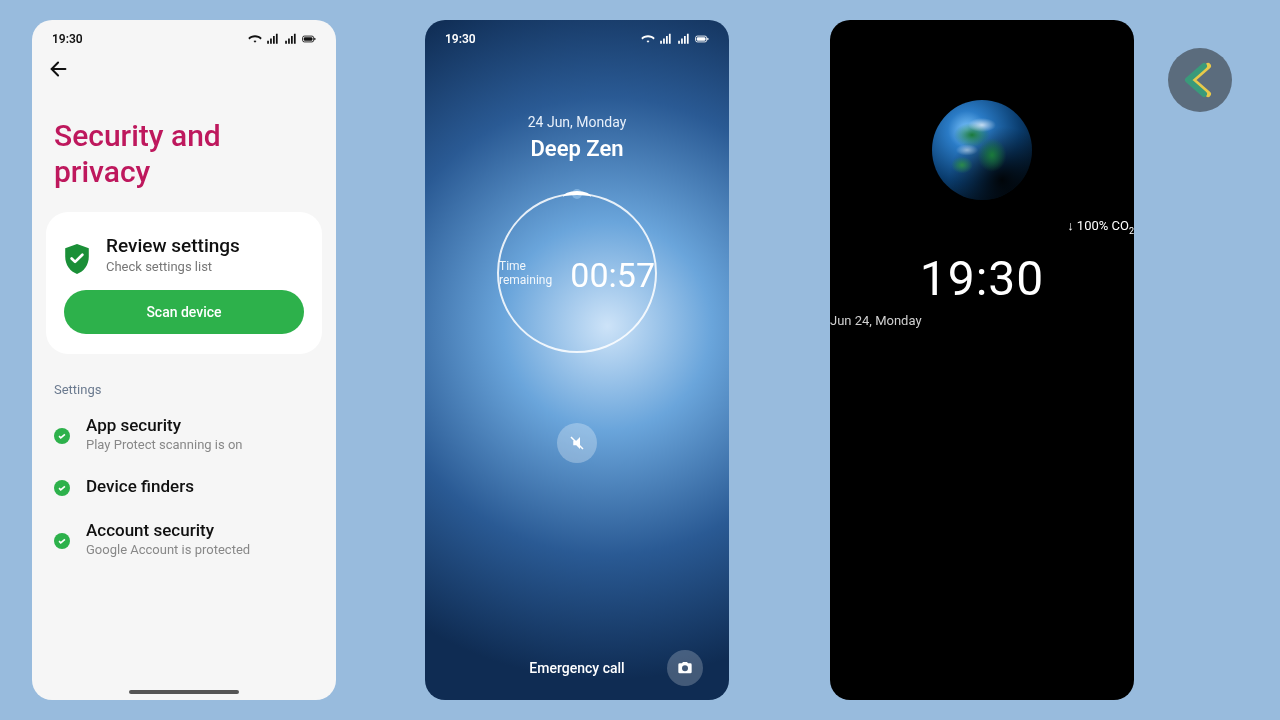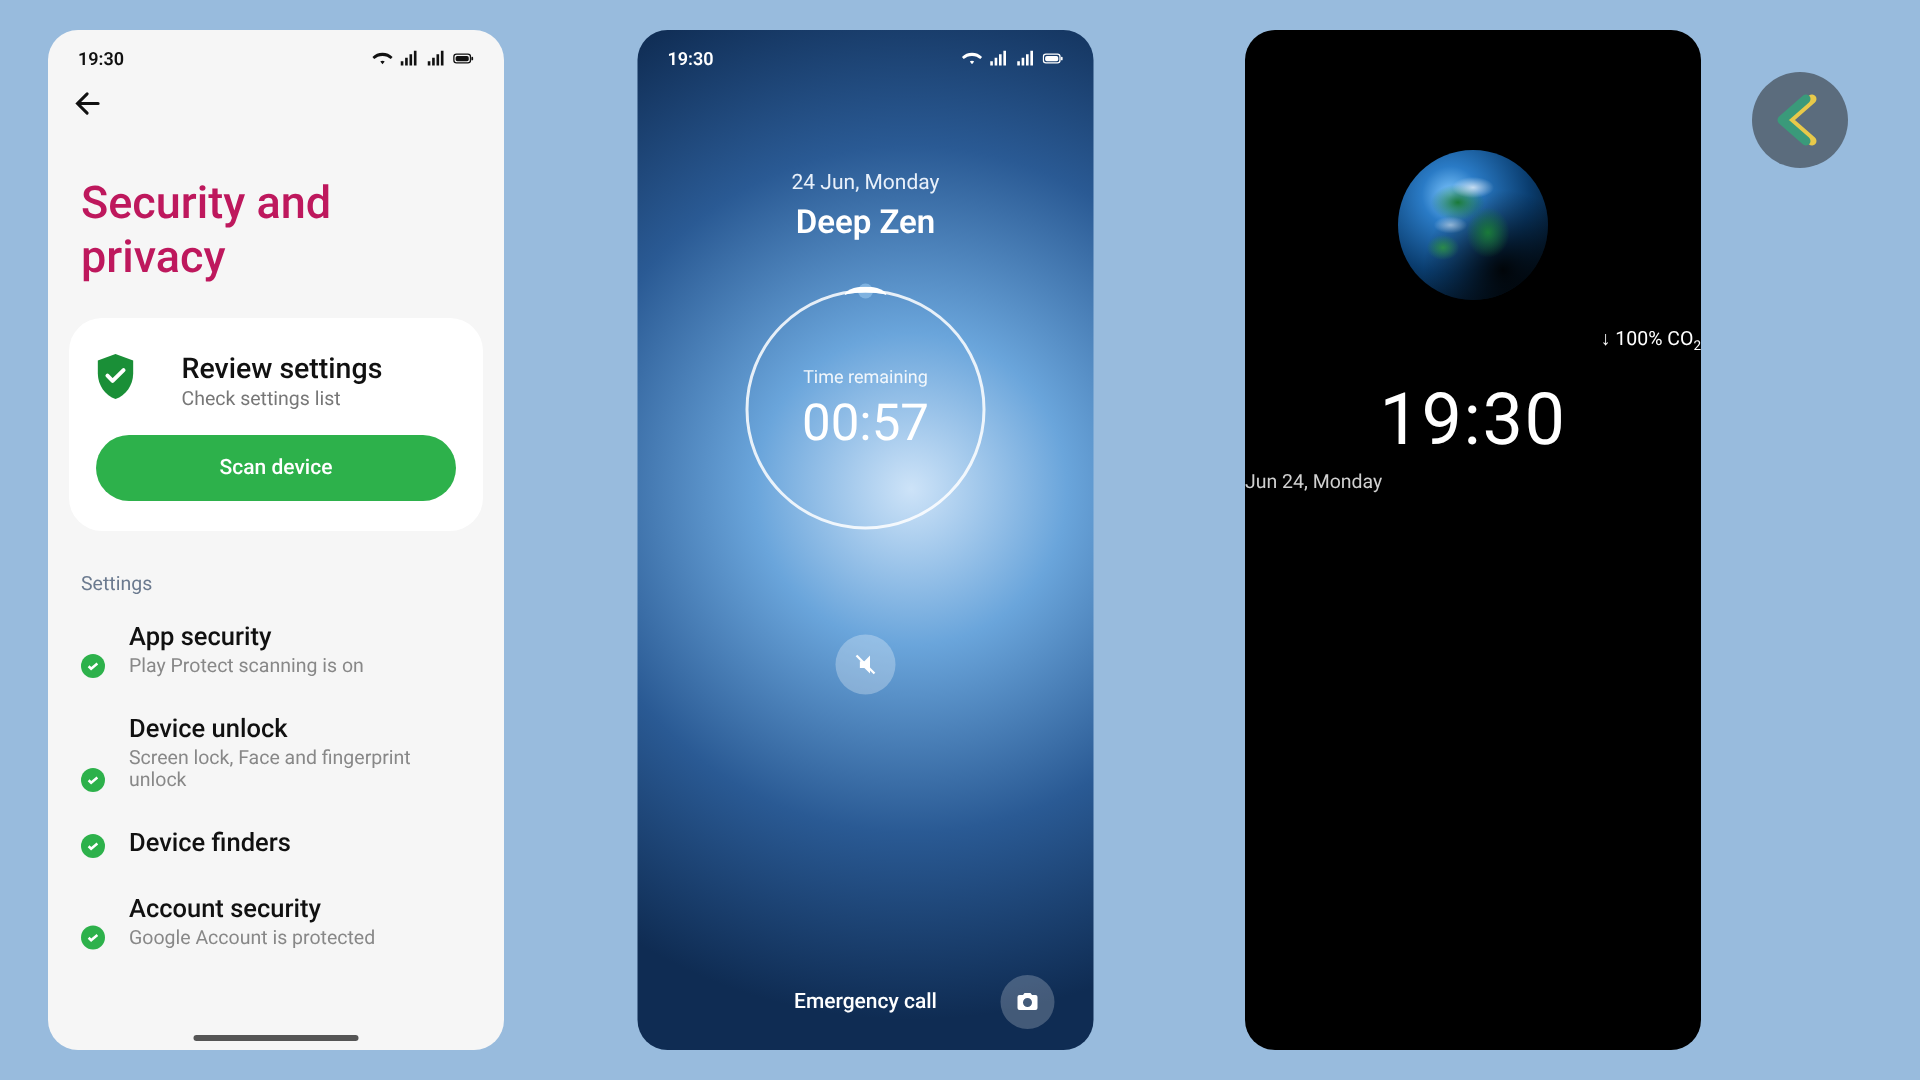--- a/index.html
+++ b/index.html
@@ -10,37 +10,37 @@
   .phone3{left:830px;background:#000}
   .statusbar{display:flex;justify-content:space-between;align-items:center;padding:12px 20px 4px;font-size:12px;font-weight:600}
   .phone1 .statusbar{color:#111}
   .phone2 .statusbar{color:#fff}
   .status-icons{display:flex;gap:4px;align-items:center}
   .status-icons svg{width:14px;height:14px}
   .back{padding:8px 16px;cursor:pointer}
   .back svg{width:22px;height:22px}
   .title{font-size:30px;font-weight:500;color:#be185d;padding:26px 22px 22px;line-height:1.2}
   .card{background:#fff;margin:0 14px;border-radius:22px;padding:22px 18px 20px}
-  .review{display:flex;gap:31px;align-items:flex-start;margin-bottom:16px}
+  .review{display:flex;gap:16px;align-items:flex-end;margin-bottom:16px}
   .shield-green{width:26px;height:30px;flex-shrink:0;margin-top:2px}
   .review-txt .t{font-size:19px;font-weight:500;color:#111}
   .review-txt .s{font-size:13px;color:#777;margin-top:2px}
   .scanbtn{width:100%;background:#2db14b;color:#fff;border:none;border-radius:30px;padding:14px;font-size:14px;font-weight:500;cursor:pointer}
   .section-label{font-size:13px;color:#6b7a8f;padding:28px 22px 6px}
-  .item{display:flex;gap:16px;align-items:flex-end;padding:12px 22px;cursor:pointer}
+  .item{display:flex;gap:16px;align-items:center;padding:12px 22px;cursor:pointer}
   .check{width:16px;height:16px;background:#2db14b;border-radius:50%;flex-shrink:0;margin-top:4px;display:flex;align-items:center;justify-content:center}
   .check svg{width:10px;height:10px}
   .item-txt .it{font-size:17px;color:#111;font-weight:500}
   .item-txt .is{font-size:13px;color:#888;margin-top:2px}
   .homebar{position:absolute;bottom:6px;left:50%;transform:translateX(-50%);width:110px;height:4px;background:#555;border-radius:3px}
 
   .zen-date{text-align:center;color:#e8f0fa;font-size:14px;margin-top:64px}
   .zen-title{text-align:center;color:#fff;font-size:22px;font-weight:600;margin-top:6px}
   .dot{width:10px;height:10px;background:#7fb2e0;border-radius:50%;margin:28px auto 0}
-  .ring{width:160px;height:160px;border:2px solid rgba(255,255,255,0.85);border-radius:50%;margin:-6px auto 0;display:flex;flex-direction:column;align-items:center;justify-content:center;color:#fff;position:relative}
+  .ring{width:160px;height:160px;border:2px solid rgba(255,255,255,0.85);border-radius:50%;margin:-6px auto 0;display:flex;align-items:center;justify-content:space-between;color:#fff;position:relative}
   .ring::before{content:"";position:absolute;top:-4px;left:50%;transform:translateX(-50%);width:28px;height:8px;border-top:4px solid #fff;border-radius:50%}
   .ring .lbl{font-size:12px;opacity:0.9}
   .ring .tm{font-size:34px;font-weight:400;margin-top:4px}
   .mute-btn{width:40px;height:40px;background:rgba(255,255,255,0.28);border-radius:50%;margin:70px auto 0;display:flex;align-items:center;justify-content:center;cursor:pointer}
   .mute-btn svg{width:18px;height:18px}
   .zen-bottom{position:absolute;bottom:24px;left:0;right:0;display:flex;align-items:center;justify-content:center;padding:0 26px}
   .emergency{color:#fff;font-size:14px;font-weight:500;margin:0 auto;cursor:pointer}
   .cam-btn{width:36px;height:36px;background:rgba(255,255,255,0.22);border-radius:50%;display:flex;align-items:center;justify-content:center;position:absolute;right:26px;cursor:pointer}
   .cam-btn svg{width:16px;height:16px}
 
@@ -116,31 +116,20 @@
         <div class="is">Play Protect scanning is on</div>
       </div>
   </div>
   <div class="item">
     <div class="check">
         <svg viewBox="0 0 12 12" stroke="#fff" stroke-width="2" fill="none">
           <path d="M2.5 6.2l2 2L9.5 4"></path>
         </svg>
       </div>
     <div class="item-txt">
-        <div class="it">Device unlock</div>
-        <div class="is">Screen lock, Face and fingerprint unlock</div>
-      </div>
-  </div>
-  <div class="item">
-    <div class="check">
-        <svg viewBox="0 0 12 12" stroke="#fff" stroke-width="2" fill="none">
-          <path d="M2.5 6.2l2 2L9.5 4"></path>
-        </svg>
-      </div>
-    <div class="item-txt">
         <div class="it">Device finders</div>
       </div>
   </div>
   <div class="item">
     <div class="check">
         <svg viewBox="0 0 12 12" stroke="#fff" stroke-width="2" fill="none">
           <path d="M2.5 6.2l2 2L9.5 4"></path>
         </svg>
       </div>
     <div class="item-txt">

